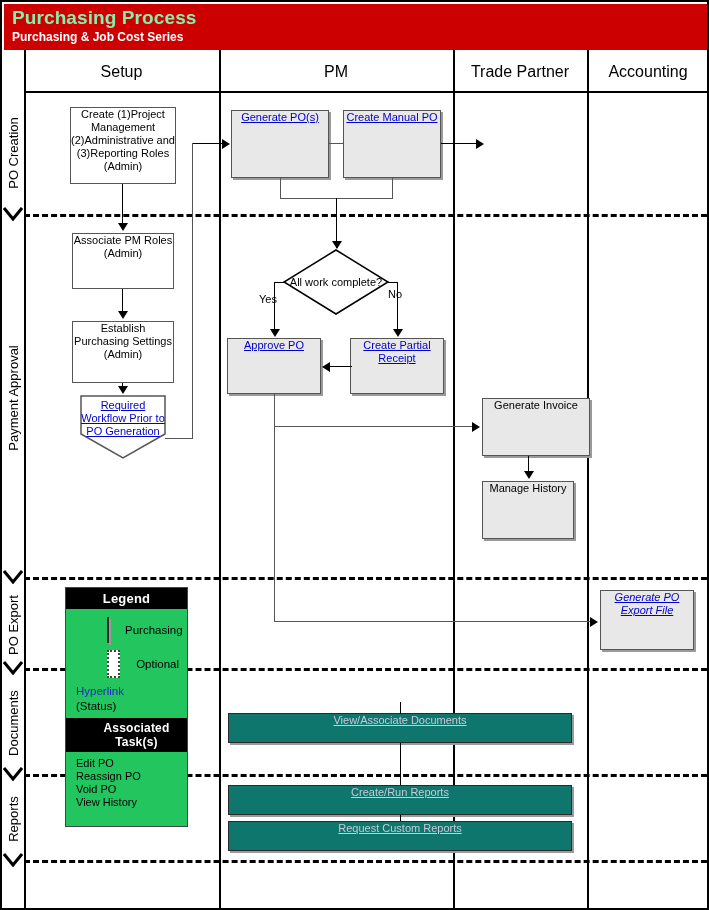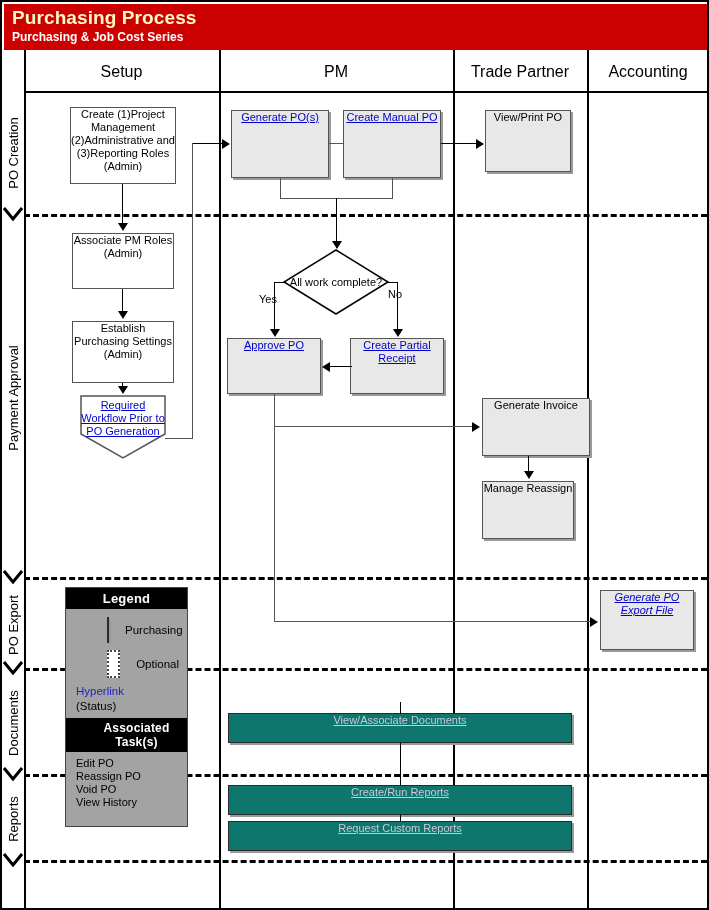--- a/index.html
+++ b/index.html
@@ -1,21 +1,21 @@
 <!DOCTYPE html>
 <html><head>
 <meta charset="utf-8">
 <style>
   html,body{margin:0;padding:0;background:#fff;}
   body{width:709px;height:910px;font-family:"Liberation Sans",sans-serif;}
   #page{position:relative;width:709px;height:910px;overflow:hidden;border:2px solid #000;box-sizing:border-box;}
 
   
   .banner{position:absolute;left:2px;top:2px;width:705px;height:46px;background:#cc0000;box-sizing:border-box;}
-  .banner .t1{position:absolute;left:8px;top:3px;color:#fef9c3;font-size:19px;font-weight:bold;letter-spacing:.1px;}
+  .banner .t1{position:absolute;left:8px;top:3px;color:#86efac;font-size:19px;font-weight:bold;letter-spacing:.1px;}
   .banner .t2{position:absolute;left:8px;top:26px;color:#fff;font-size:12px;font-weight:bold;}
 
   
   .vline{position:absolute;width:2px;background:#000;}
   .hline{position:absolute;height:2px;background:#000;}
   .dashline{position:absolute;height:0;border-top:3px dashed #000;left:22px;right:0;}
 
   
   .colhdr{position:absolute;top:50px;height:40px;line-height:40px;text-align:center;font-size:16px;color:#000;}
 
@@ -53,21 +53,21 @@
   .connh{height:1px;}
   .connv{width:1px;}
   .conn2{background:#000;}
   .arrow{position:absolute;width:0;height:0;}
   .arrow.down{border-left:5px solid transparent;border-right:5px solid transparent;border-top:8px solid #000;}
   .arrow.right{border-top:5px solid transparent;border-bottom:5px solid transparent;border-left:8px solid #000;}
   .arrow.left{border-top:5px solid transparent;border-bottom:5px solid transparent;border-right:8px solid #000;}
   .elabel{position:absolute;font-size:11px;color:#000;}
 
   
-  .legendBox{position:absolute;border:1px solid #444;background:#a3a3a3;box-sizing:border-box;}
+  .legendBox{position:absolute;border:1px solid #444;background:#22c55e;box-sizing:border-box;}
   .legTitle{background:#000;color:#fff;font-size:13px;font-weight:bold;text-align:center;
             padding:3px 0;letter-spacing:.2px;}
   .legBody{padding:8px 8px 6px 10px;}
   .legRow{display:flex;align-items:center;margin-bottom:7px;padding-left:31px;}
   .sw-purch{width:44px;height:24px;background:#414141;border:1px solid #2a2a2a;box-shadow:2px 2px 0 #9a9a9a;}
   .sw-opt{width:44px;height:24px;background:#fff;border:2px dotted #444;}
   .legTxt{margin-left:16px;font-size:11.5px;color:#000;}
   .legLink{font-size:11.5px;color:#2222cc;margin-top:2px;}
   .legStatus{font-size:11.5px;color:#000;margin-top:3px;}
   .legTasks{padding:5px 8px 6px 10px;font-size:11px;line-height:13px;color:#000;}
@@ -149,23 +149,20 @@
   </div>
 
   <div class="node proc" style="left:229px;top:108px;width:98px;height:68px;">
     <span class="link">Generate PO(s)</span>
   </div>
 
   <div class="node proc" style="left:341px;top:108px;width:98px;height:68px;">
     <span class="link">Create Manual PO</span>
   </div>
 
-  <div class="node proc" style="left:483px;top:108px;width:86px;height:62px;">
-    <span>View/Print PO</span>
-  </div>
 
   <div class="conn connh conn2" style="left:191px;top:141px;width:30px;"></div>
   <div class="arrow right" style="left:220px;top:137px;"></div>
 
   <div class="conn connh" style="left:327px;top:141px;width:14px;"></div>
 
   <div class="conn connh conn2" style="left:439px;top:141px;width:36px;"></div>
   <div class="arrow right" style="left:474px;top:137px;"></div>
 
   <div class="conn connv" style="left:278px;top:176px;height:21px;"></div>
@@ -233,21 +230,21 @@
 
   <div class="conn connv" style="left:272px;top:392px;height:228px;"></div>
   <div class="conn connh" style="left:272px;top:424px;width:200px;"></div>
   <div class="arrow right" style="left:470px;top:420px;"></div>
 
   <div class="node proc" style="left:480px;top:396px;width:108px;height:58px;">
     <span>Generate Invoice</span>
   </div>
 
   <div class="node proc" style="left:480px;top:479px;width:92px;height:58px;">
-    <span>Manage Reassign</span>
+    <span>Manage History</span>
   </div>
 
   <div class="conn connv conn2" style="left:526px;top:454px;height:18px;"></div>
   <div class="arrow down" style="left:522px;top:469px;"></div>
 
   <div class="conn connh" style="left:272px;top:619px;width:316px;"></div>
   <div class="arrow right" style="left:588px;top:615px;"></div>
 
   <div class="node proc" style="left:598px;top:588px;width:94px;height:60px;font-style:italic;">
     <span class="link">Generate PO Export File</span>

